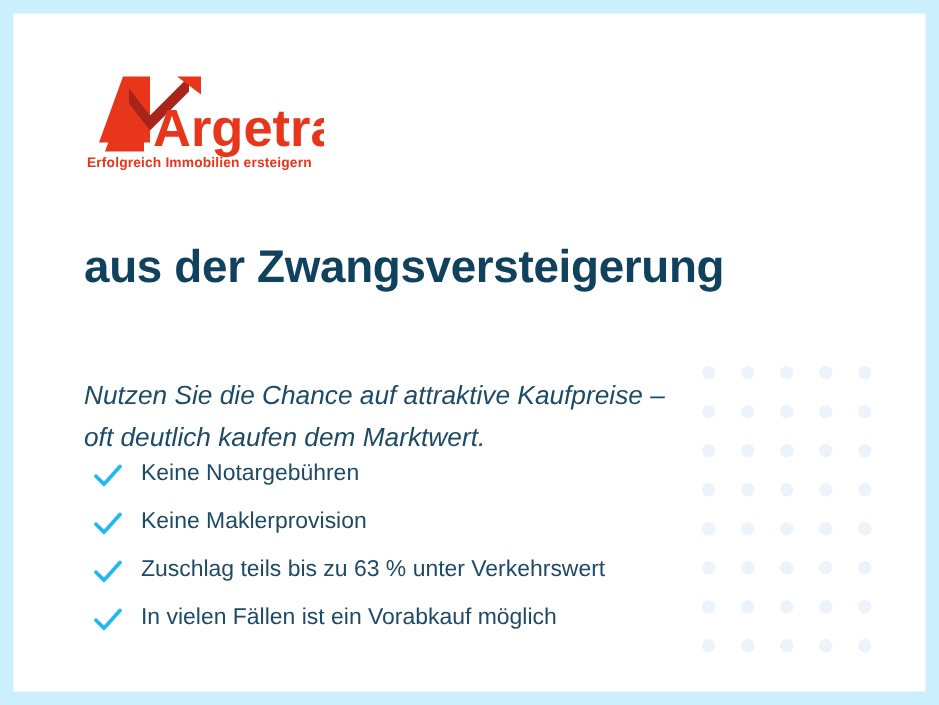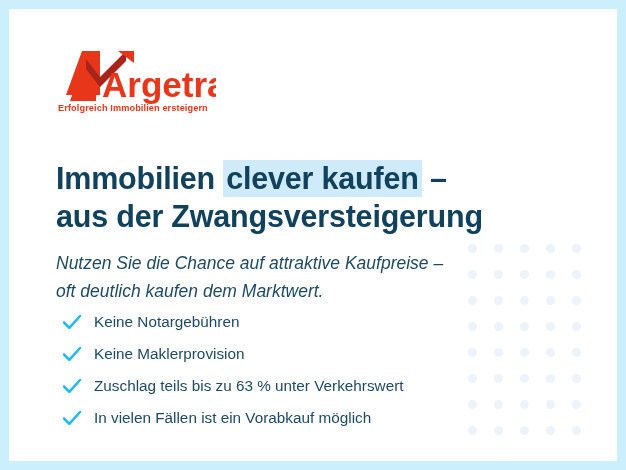--- a/index.html
+++ b/index.html
@@ -111,21 +111,21 @@
     position: absolute;
     left: 52px;
     top: 297px;
     z-index: 2;
     margin: 0;
     padding: 0;
     list-style: none;
   }
   .check-item {
     display: flex;
-    align-items: center;
+    align-items: flex-start;
     height: 32px;
   }
   .check-icon {
     flex: 0 0 auto;
     width: 22px;
     height: 22px;
     margin-right: 11px;
     display: block;
   }
   .check-icon svg { display: block; }
@@ -197,23 +197,20 @@
         </g>
 
         <text x="46" y="52" font-family="'Liberation Sans', sans-serif" font-size="35" font-weight="bold" fill="#E8361B">Argetra</text>
 
         <text x="2" y="66" font-family="'Liberation Sans', sans-serif" font-size="9.2" font-weight="bold" fill="#E8361B" letter-spacing="0.1">Erfolgreich Immobilien ersteigern</text>
       </svg>
     </div>
 
 
     <h1 class="headline">
-      <span class="line">
-        <span>Immobilien </span><span class="hl">clever kaufen</span><span> –</span>
-      </span>
       <span class="line">aus der Zwangsversteigerung</span>
     </h1>
 
     <p class="subhead">
       <span class="line">Nutzen Sie die Chance auf attraktive Kaufpreise –</span>
       <span class="line">oft deutlich kaufen dem Marktwert.</span>
     </p>
 
     <ul class="checklist">
       <li class="check-item">

